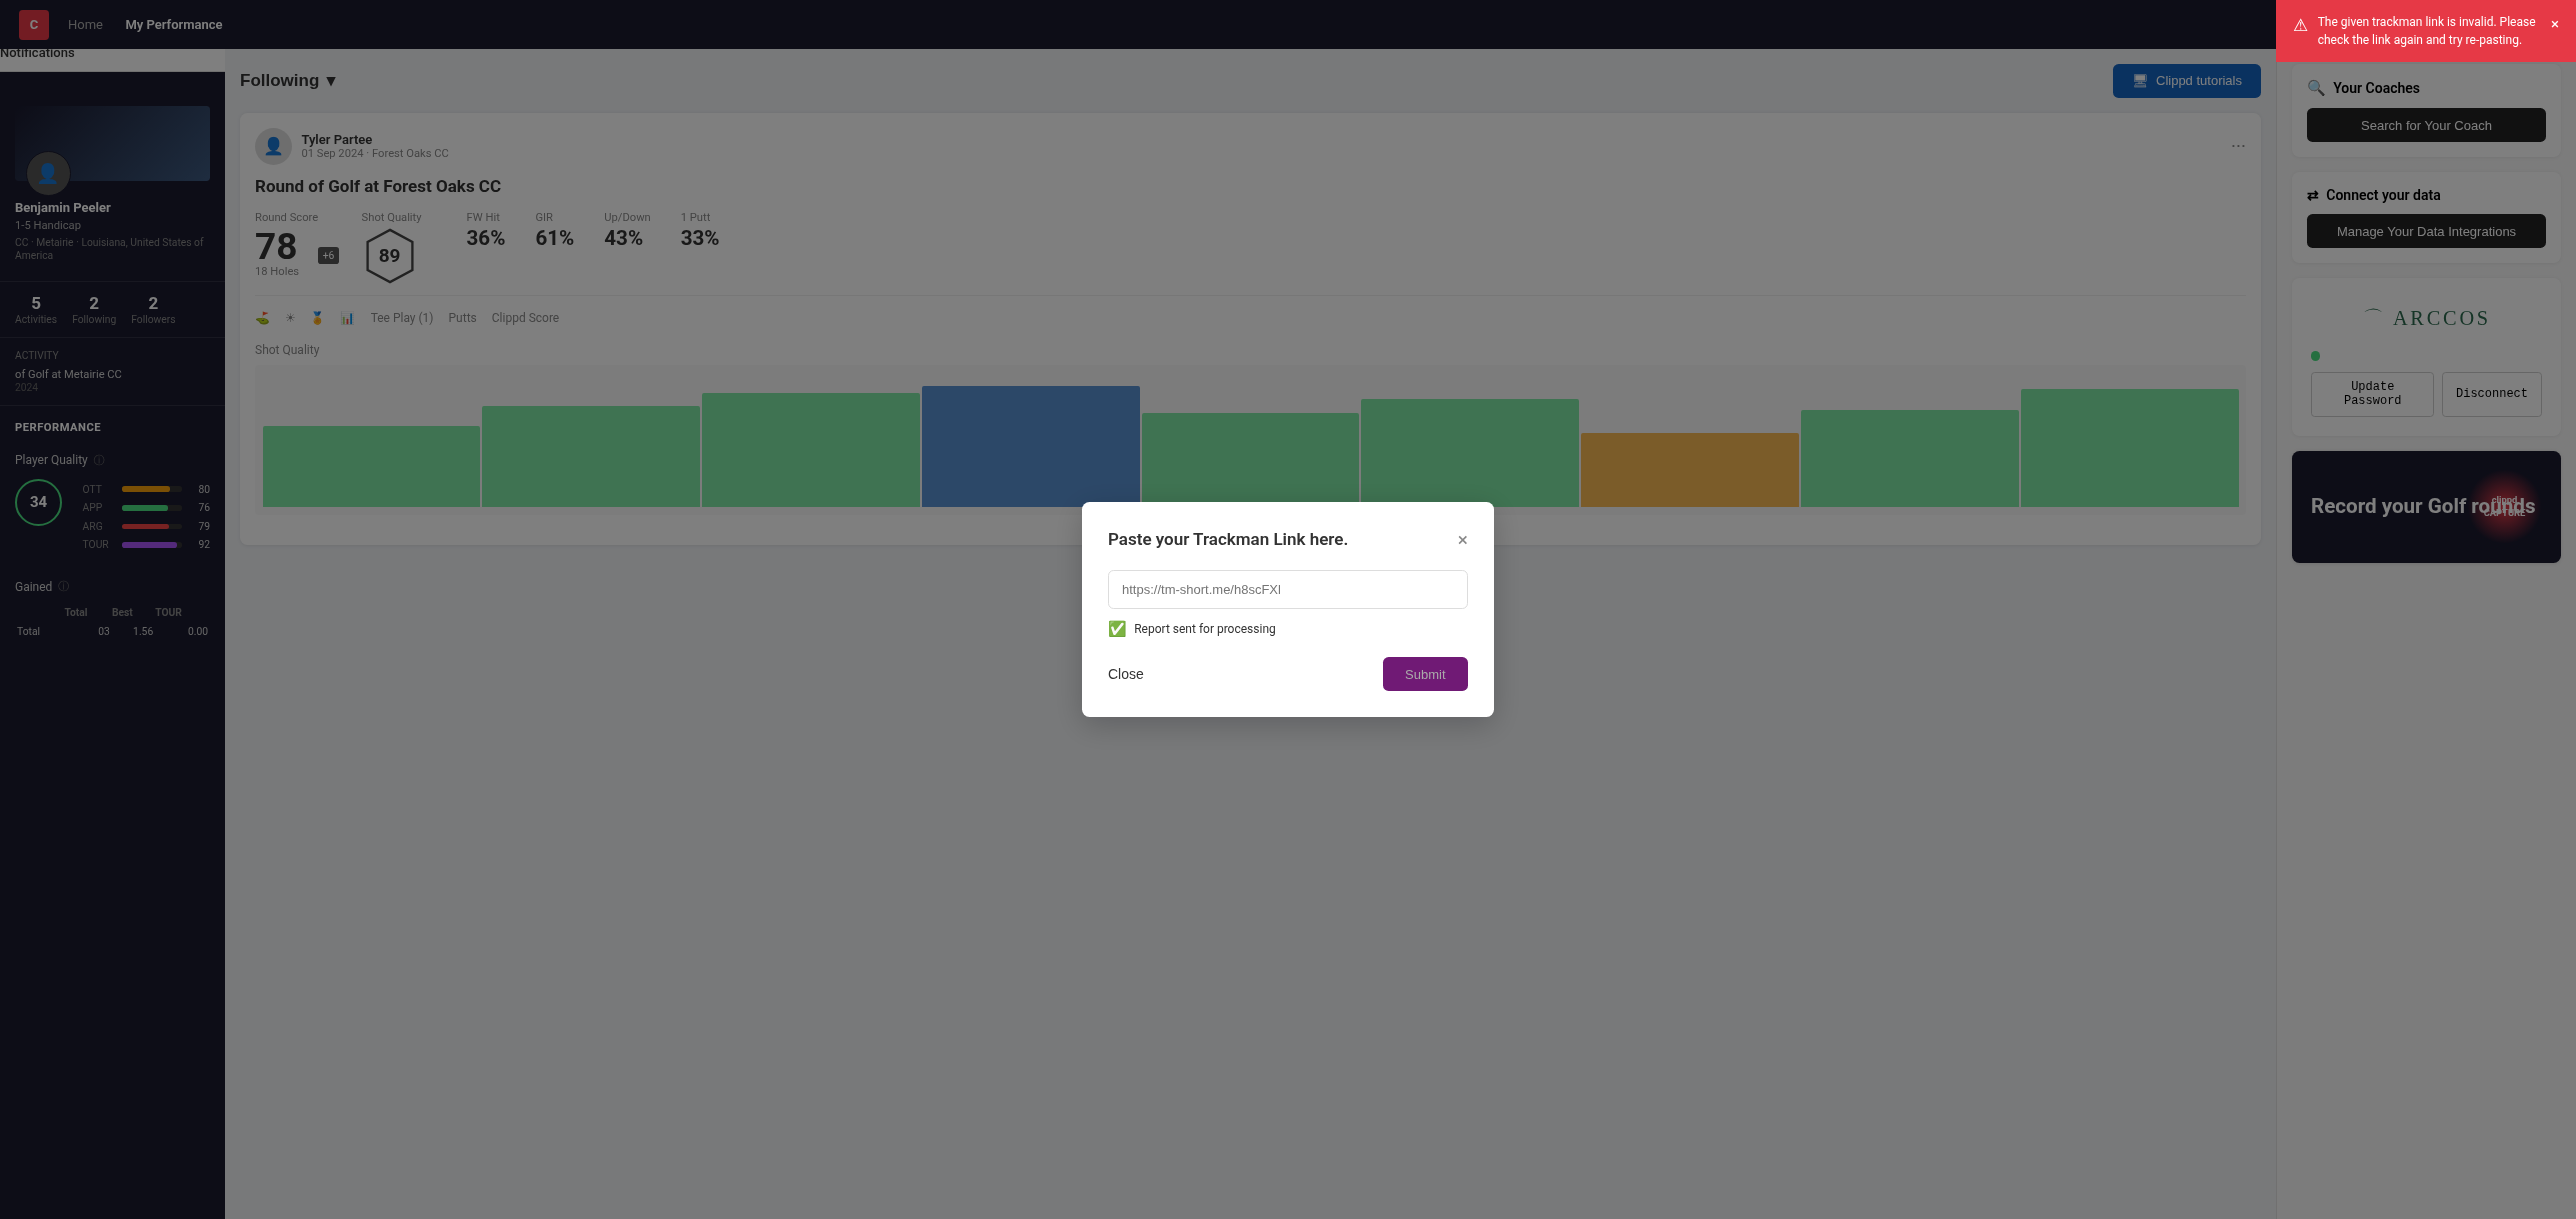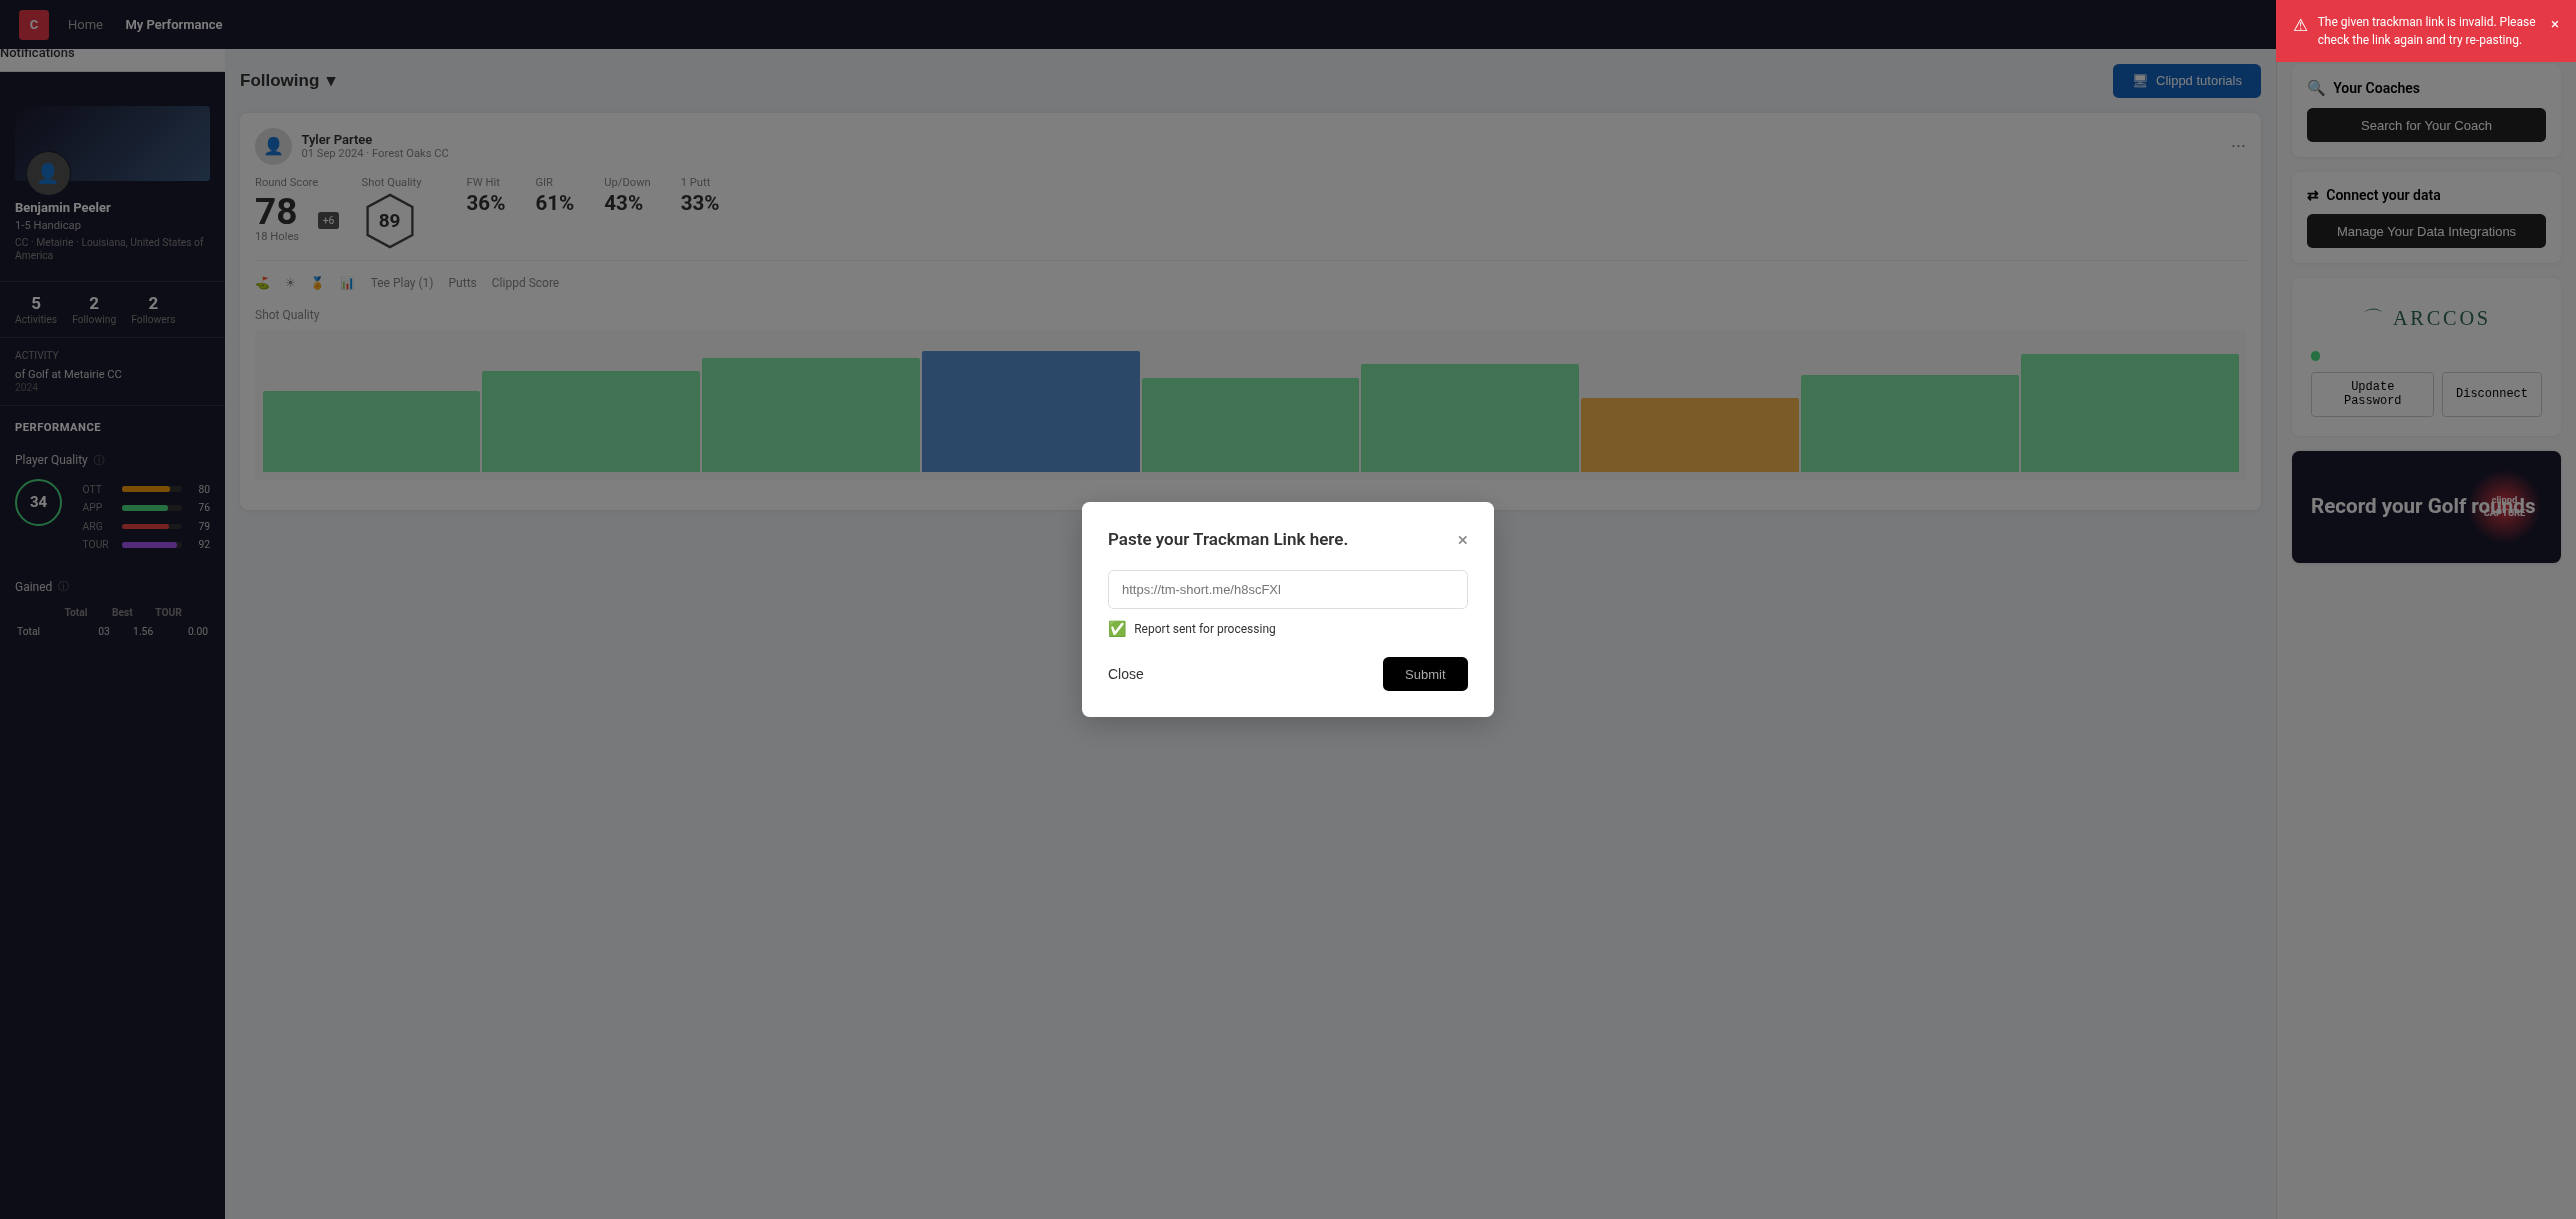--- a/index.html
+++ b/index.html
@@ -253,21 +253,21 @@
       margin-bottom: 11.2px; outline: none;
     }
     .modal-success { display: flex; align-items: center; gap: 7.5px; font-size: 12px; color: #333; margin-bottom: 19px; }
     .success-icon { color: #4ade80; font-size: 15px; }
     .modal-actions { display: flex; align-items: center; justify-content: space-between; }
     .modal-close-btn {
       background: none; border: none; font-size: 14px; color: #333;
       cursor: pointer; font-weight: 500;
     }
     .modal-submit-btn {
-      background: #000000; color: #aaa; padding: 9.4px 22.5px;
+      background: #701a75; color: #aaa; padding: 9.4px 22.5px;
       border-radius: 5.6px; border: none; font-size: 13px; cursor: not-allowed;
     }
 
     
     .hex-svg { width: 56px; height: 56px; }
   </style>
 </head>
 <body>
 
 <div class="error-toast">
@@ -429,20 +429,21 @@
             <span>👤</span>
           </div>
           <div>
             <div class="feed-name">Tyler Partee</div>
             <div class="feed-meta">01 Sep 2024 · Forest Oaks CC</div>
           </div>
         </div>
         <span class="feed-more">···</span>
       </div>
 
+      <div class="feed-title">Round of Golf at Forest Oaks CC</div>
 
       <div class="score-grid">
         <div class="score-box">
           <div class="score-label">Round Score</div>
           <div style="display:flex;align-items:baseline;gap:15px;">
             <span class="score-value">78</span>
             <span class="score-badge">+6</span>
           </div>
           <div class="score-sub">18 Holes</div>
         </div>

